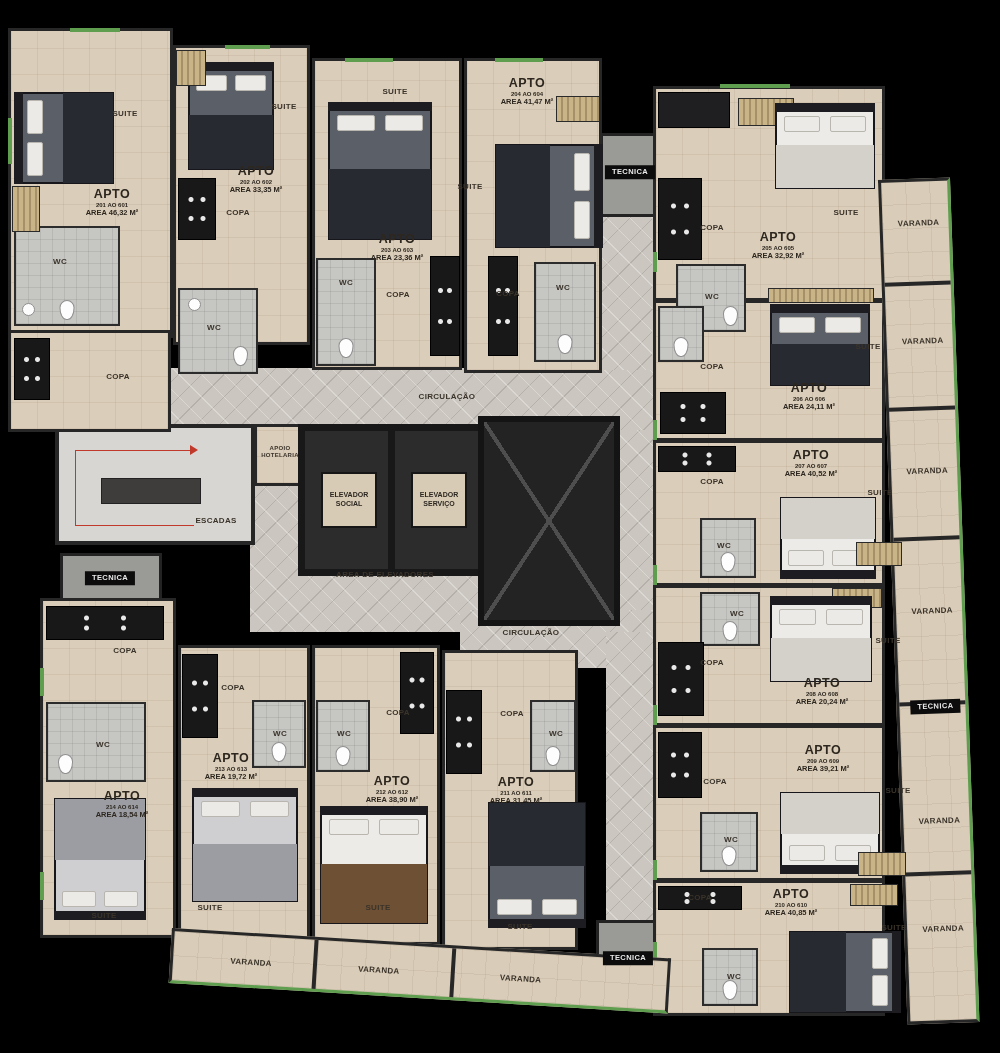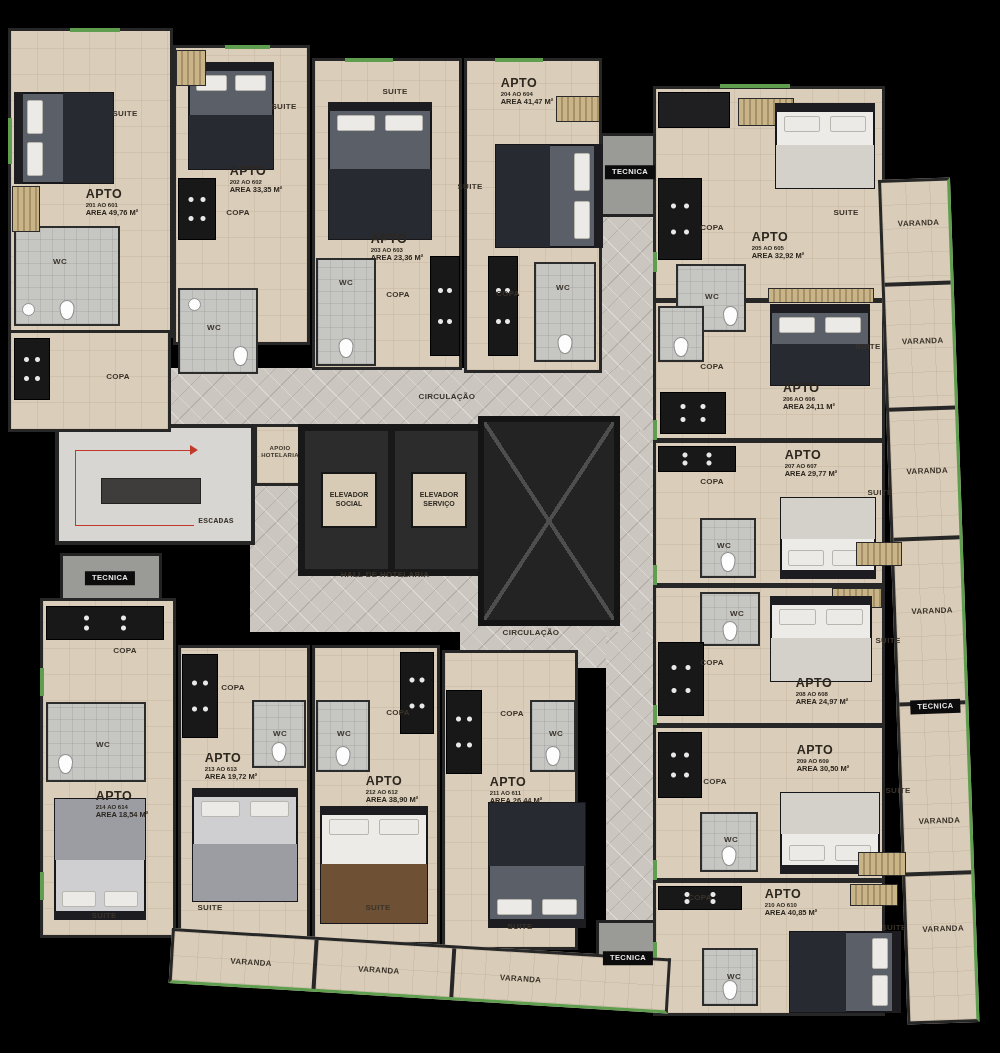--- a/index.html
+++ b/index.html
@@ -23,21 +23,21 @@
        border:2px solid #2c2c2c;}
   .techroom{background:#9a9a97;border:3px solid #232323;}
   .wall{background:#272727;}
   .green{background:#5f9e4f;}
   
   .lbl{position:absolute;font:700 8px/1.15 "Liberation Sans",sans-serif;color:#3a332a;
        letter-spacing:.3px;white-space:nowrap;transform:translate(-50%,-50%);z-index:7;}
   .lbl-sm{font-size:6px;white-space:normal;width:46px;text-align:center;}
   .black-tag{position:absolute;transform:translate(-50%,-50%);background:#0c0c0c;color:#e9e9e9;
        font:700 7.5px/1 "Liberation Sans",sans-serif;padding:3px 7px;letter-spacing:.4px;z-index:8;white-space:nowrap;}
-  .apto{position:absolute;transform:translate(-50%,-50%);color:#2d271f;z-index:7;}
+  .apto{position:absolute;transform:translate(-50%,-50%);text-align:center;color:#2d271f;z-index:7;}
   .apto .t{font:800 12.5px/1 "Liberation Sans",sans-serif;letter-spacing:.5px;}
   .apto .u{font:700 6px/1.4 "Liberation Sans",sans-serif;}
   .apto .a{font:700 7.5px/1.1 "Liberation Sans",sans-serif;}
   
   .bed{position:absolute;border:2px solid #17171b;box-sizing:border-box;z-index:3;}
   .bed .hb{position:absolute;left:-2px;right:-2px;top:-2px;height:9px;background:#1c1c21;}
   .bed .p1,.bed .p2{position:absolute;top:11px;width:36%;height:14px;background:#eceae6;border-radius:2px;border:1px solid #b9b6b0;}
   .bed .p1{left:7%}.bed .p2{right:7%}
   .bed .bl{position:absolute;left:-1px;right:-1px;bottom:-1px;height:52%;}
   .bd-dark{background:#5a5f68;}  .bd-dark .bl{background:#272a31;}
@@ -86,33 +86,33 @@
   <div class="abs corr" style="left:460px;top:610px;width:205px;height:58px;"></div>
   <div class="abs corr" style="left:600px;top:215px;width:60px;height:155px;"></div>
   <div class="abs corr" style="left:606px;top:632px;width:52px;height:345px;"></div>
 
   <div class="abs stairs" style="left:55px;top:424px;width:200px;height:121px;">
     <div class="flight" style="left:6px;top:6px;width:182px;height:44px;"></div>
     <div class="flight" style="left:6px;top:66px;width:182px;height:44px;"></div>
     <div class="slab" style="left:42px;top:50px;width:98px;height:24px;"></div>
     <div class="rpath" style="left:16px;top:22px;width:118px;height:74px;"></div>
   </div>
-  <span class="lbl" style="left:216px;top:521px;font-family:Liberation Mono, monospace;">ESCADAS</span>
+  <span class="lbl" style="left:216px;top:521px;">ESCADAS</span>
 
   <div class="abs apt" style="left:254px;top:424px;width:52px;height:62px;"></div>
   <span class="lbl lbl-sm" style="left:280px;top:452px;">APOIO HOTELARIA</span>
 
   <div class="elev" style="left:298px;top:424px;width:88px;height:138px;">
     <div class="plate">ELEVADOR SOCIAL</div>
   </div>
   <div class="elev" style="left:388px;top:424px;width:88px;height:138px;">
     <div class="plate">ELEVADOR SERVIÇO</div>
   </div>
   <div class="xshaft" style="left:478px;top:416px;width:130px;height:198px;"></div>
-  <span class="lbl" style="left:385px;top:575px;">HALL DE HOTELARIA</span>
+  <span class="lbl" style="left:385px;top:575px;">AREA DE ELEVADORES</span>
 
   <div class="abs techroom" style="left:600px;top:133px;width:62px;height:84px;"></div>
   <span class="black-tag" style="left:630px;top:172px;">TECNICA</span>
 
   <div class="abs techroom" style="left:60px;top:553px;width:102px;height:48px;"></div>
   <span class="black-tag" style="left:110px;top:578px;">TECNICA</span>
 
   <div class="abs techroom" style="left:596px;top:920px;width:64px;height:76px;"></div>
   <span class="black-tag" style="left:628px;top:958px;">TECNICA</span>
 
@@ -379,21 +379,21 @@
   <span class="lbl" style="left:715px;top:782px;">COPA</span>
   <span class="lbl" style="left:700px;top:898px;">COPA</span>
   <span class="lbl" style="left:512px;top:714px;">COPA</span>
   <span class="lbl" style="left:398px;top:713px;">COPA</span>
   <span class="lbl" style="left:233px;top:688px;">COPA</span>
   <span class="lbl" style="left:125px;top:651px;">COPA</span>
 
   <div class="apto" style="left:112px;top:203px;">
     <div class="t">APTO</div>
       <div class="u">201 AO 601</div>
-      <div class="a">AREA 49,76 M²</div>
+      <div class="a">AREA 46,32 M²</div>
   </div>
   <div class="apto" style="left:256px;top:180px;">
     <div class="t">APTO</div>
       <div class="u">202 AO 602</div>
       <div class="a">AREA 33,35 M²</div>
   </div>
   <div class="apto" style="left:397px;top:248px;">
     <div class="t">APTO</div>
       <div class="u">203 AO 603</div>
       <div class="a">AREA 23,36 M²</div>
@@ -409,41 +409,41 @@
       <div class="a">AREA 32,92 M²</div>
   </div>
   <div class="apto" style="left:809px;top:397px;">
     <div class="t">APTO</div>
       <div class="u">206 AO 606</div>
       <div class="a">AREA 24,11 M²</div>
   </div>
   <div class="apto" style="left:811px;top:464px;">
     <div class="t">APTO</div>
       <div class="u">207 AO 607</div>
-      <div class="a">AREA 29,77 M²</div>
+      <div class="a">AREA 40,52 M²</div>
   </div>
   <div class="apto" style="left:822px;top:692px;">
     <div class="t">APTO</div>
       <div class="u">208 AO 608</div>
-      <div class="a">AREA 24,97 M²</div>
+      <div class="a">AREA 20,24 M²</div>
   </div>
   <div class="apto" style="left:823px;top:759px;">
     <div class="t">APTO</div>
       <div class="u">209 AO 609</div>
-      <div class="a">AREA 30,50 M²</div>
+      <div class="a">AREA 39,21 M²</div>
   </div>
   <div class="apto" style="left:791px;top:903px;">
     <div class="t">APTO</div>
       <div class="u">210 AO 610</div>
       <div class="a">AREA 40,85 M²</div>
   </div>
   <div class="apto" style="left:516px;top:791px;">
     <div class="t">APTO</div>
       <div class="u">211 AO 611</div>
-      <div class="a">AREA 26,44 M²</div>
+      <div class="a">AREA 31,45 M²</div>
   </div>
   <div class="apto" style="left:392px;top:790px;">
     <div class="t">APTO</div>
       <div class="u">212 AO 612</div>
       <div class="a">AREA 38,90 M²</div>
   </div>
   <div class="apto" style="left:231px;top:767px;">
     <div class="t">APTO</div>
       <div class="u">213 AO 613</div>
       <div class="a">AREA 19,72 M²</div>

